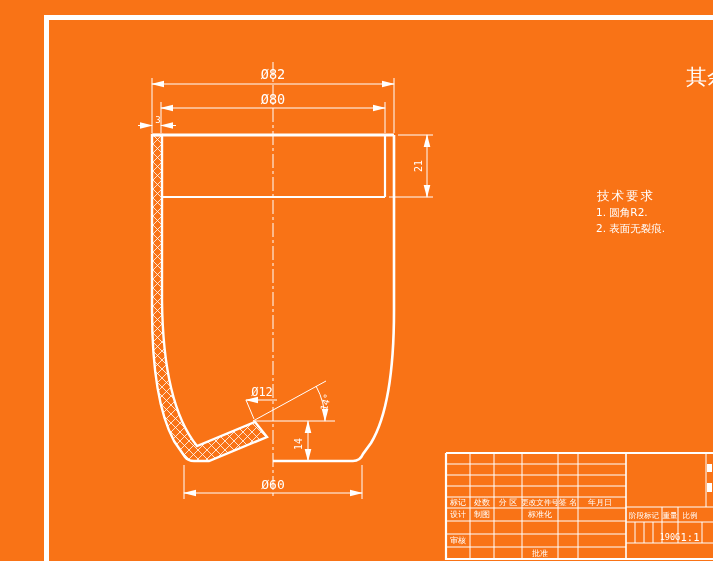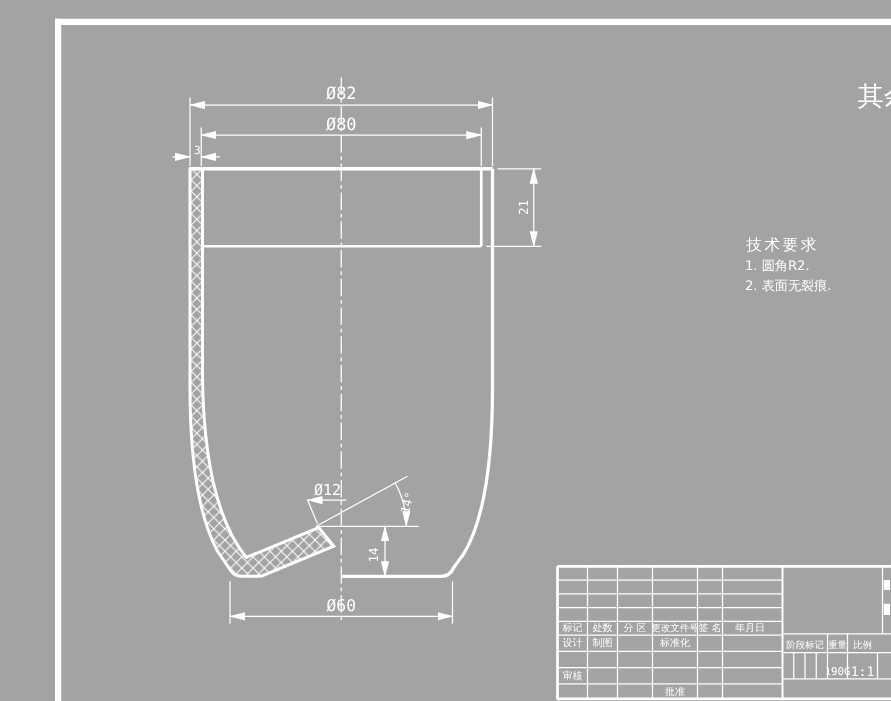--- a/index.html
+++ b/index.html
@@ -1,19 +1,19 @@
 <!DOCTYPE html>
 <html><head>
 <meta charset="utf-8">
 <style>
   html,body{margin:0;padding:0;background:#10141a;}
   .canvas{
     position:relative;
     width:713px;height:561px;
-    background:#a3a3a3;
+    background:#f97316;
     overflow:hidden;
     font-family:"DejaVu Sans", sans-serif;
   }
   svg text{fill:#ffffff;}
   .dimtxt{font-family:"DejaVu Sans Mono", monospace;}
   .cjk{font-family:"DejaVu Sans", sans-serif;}
 </style>
 </head>
 <body>
 

